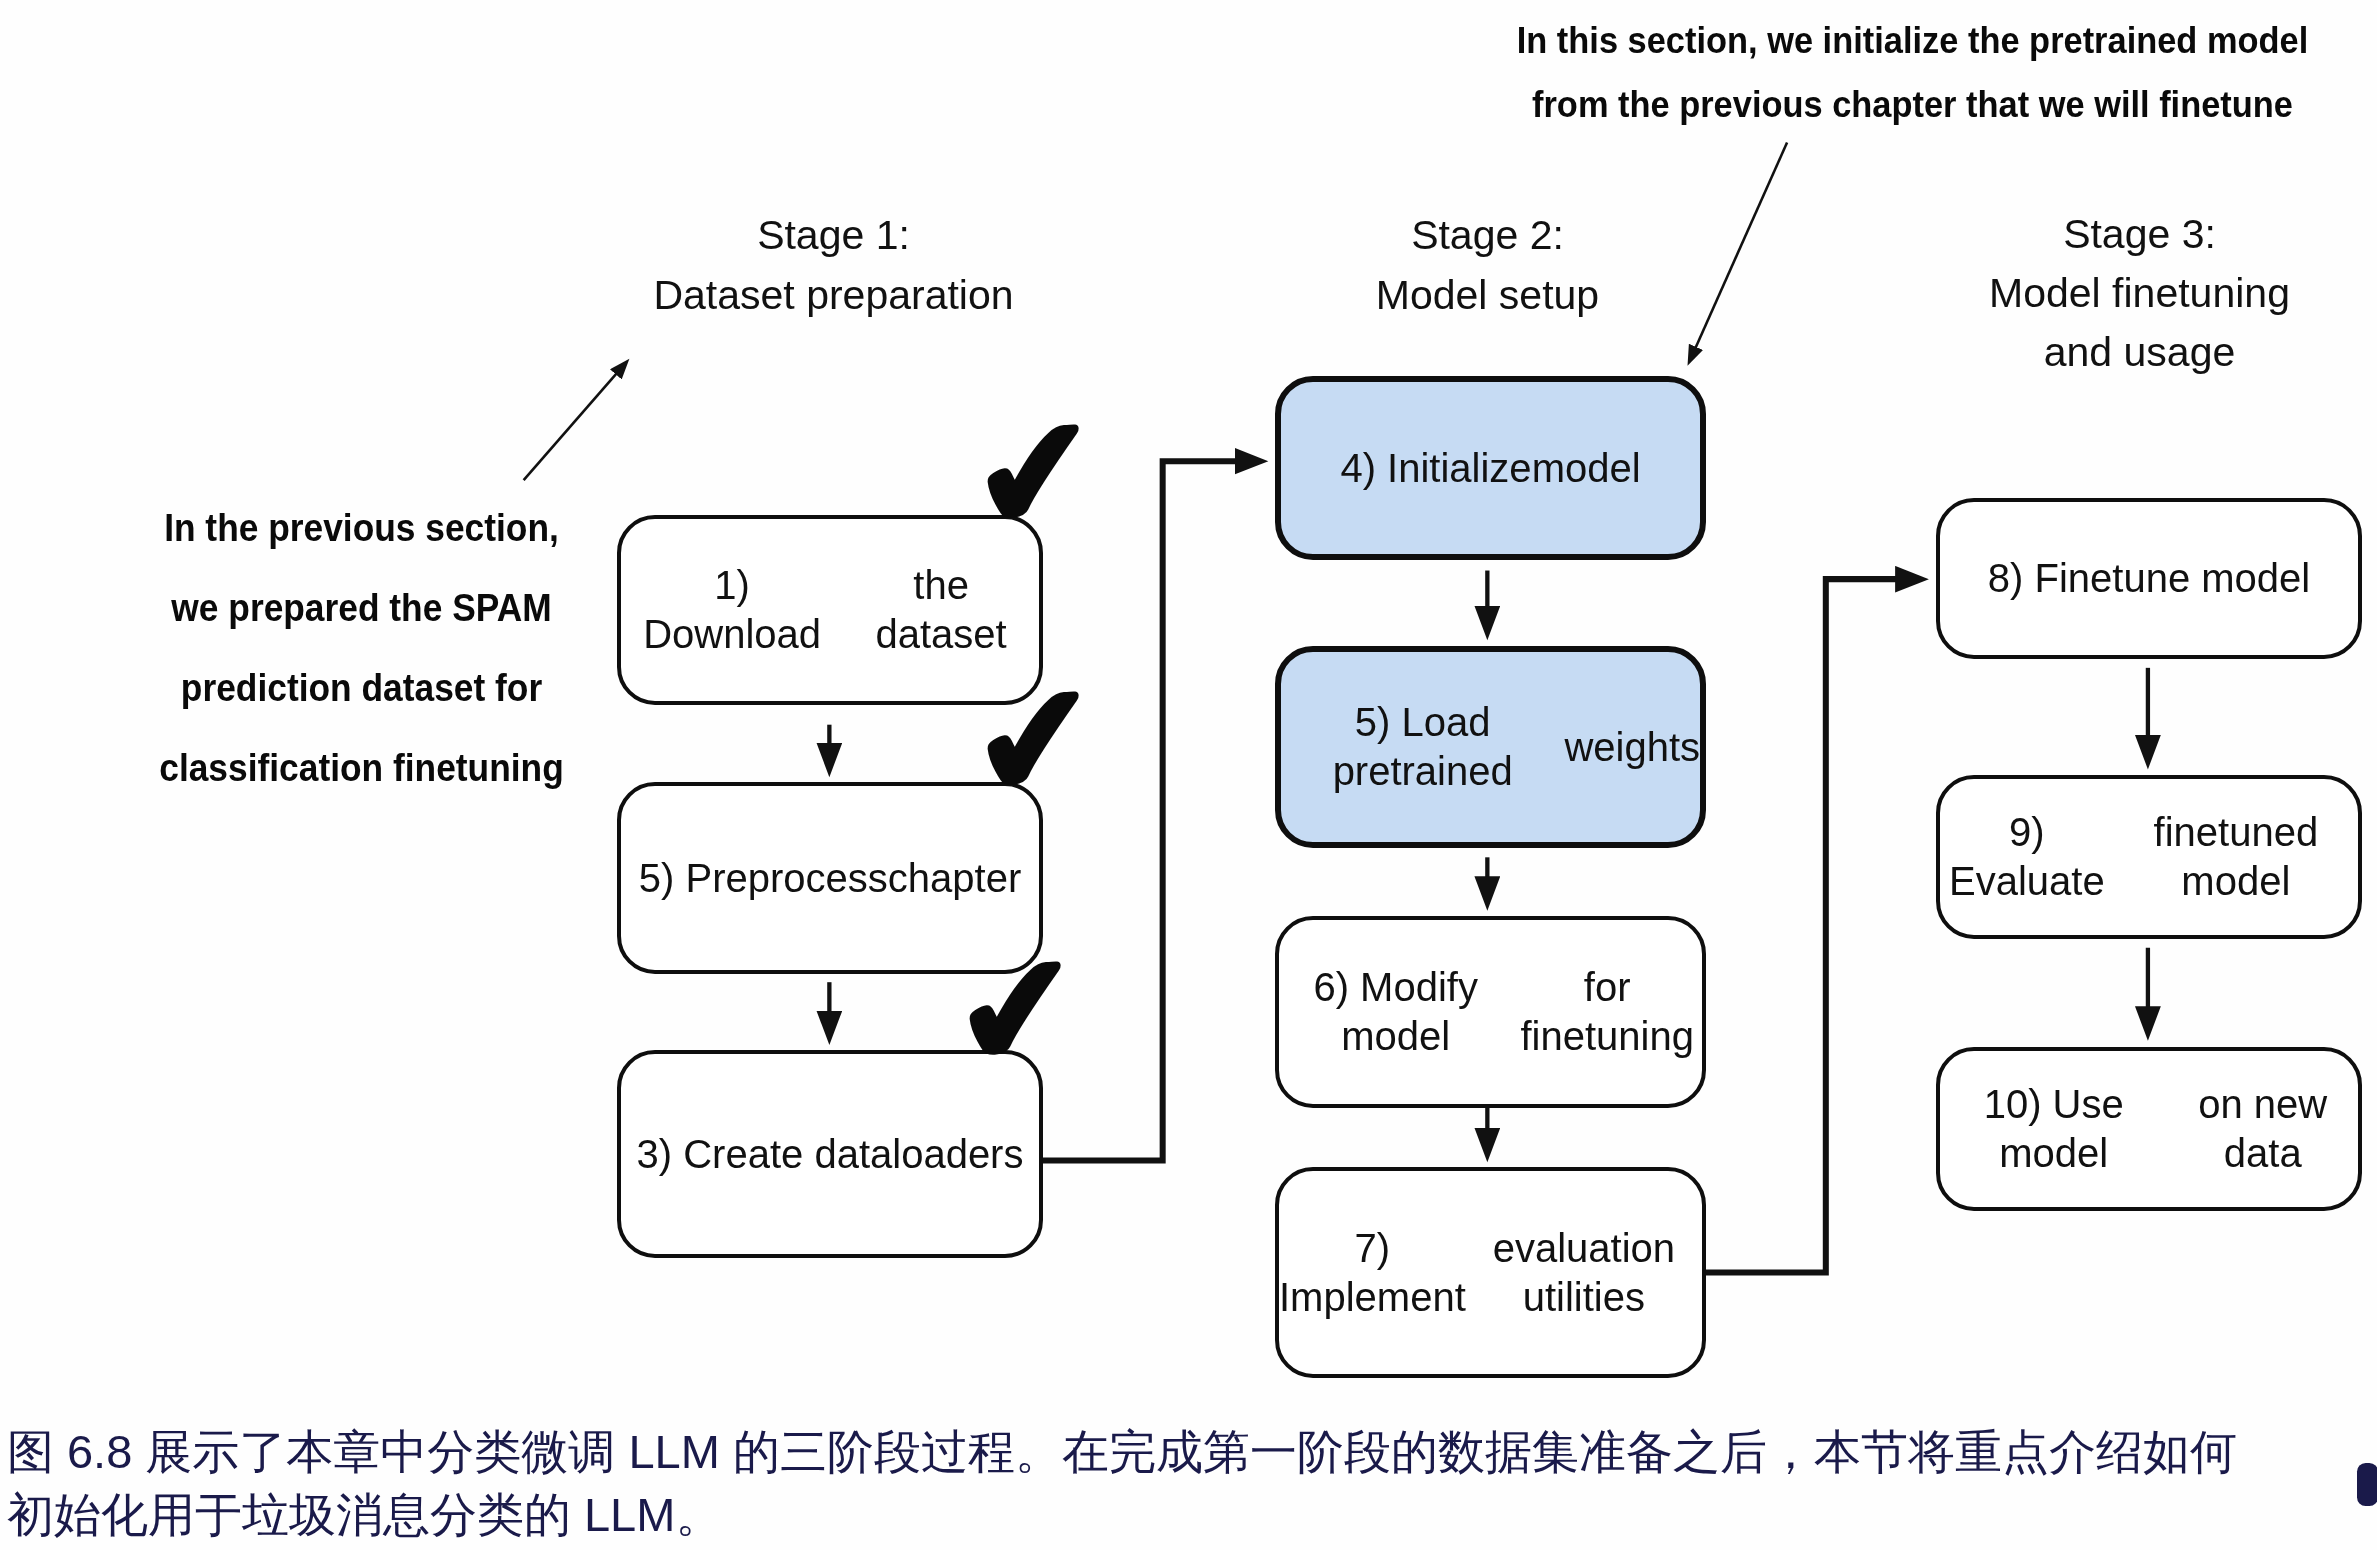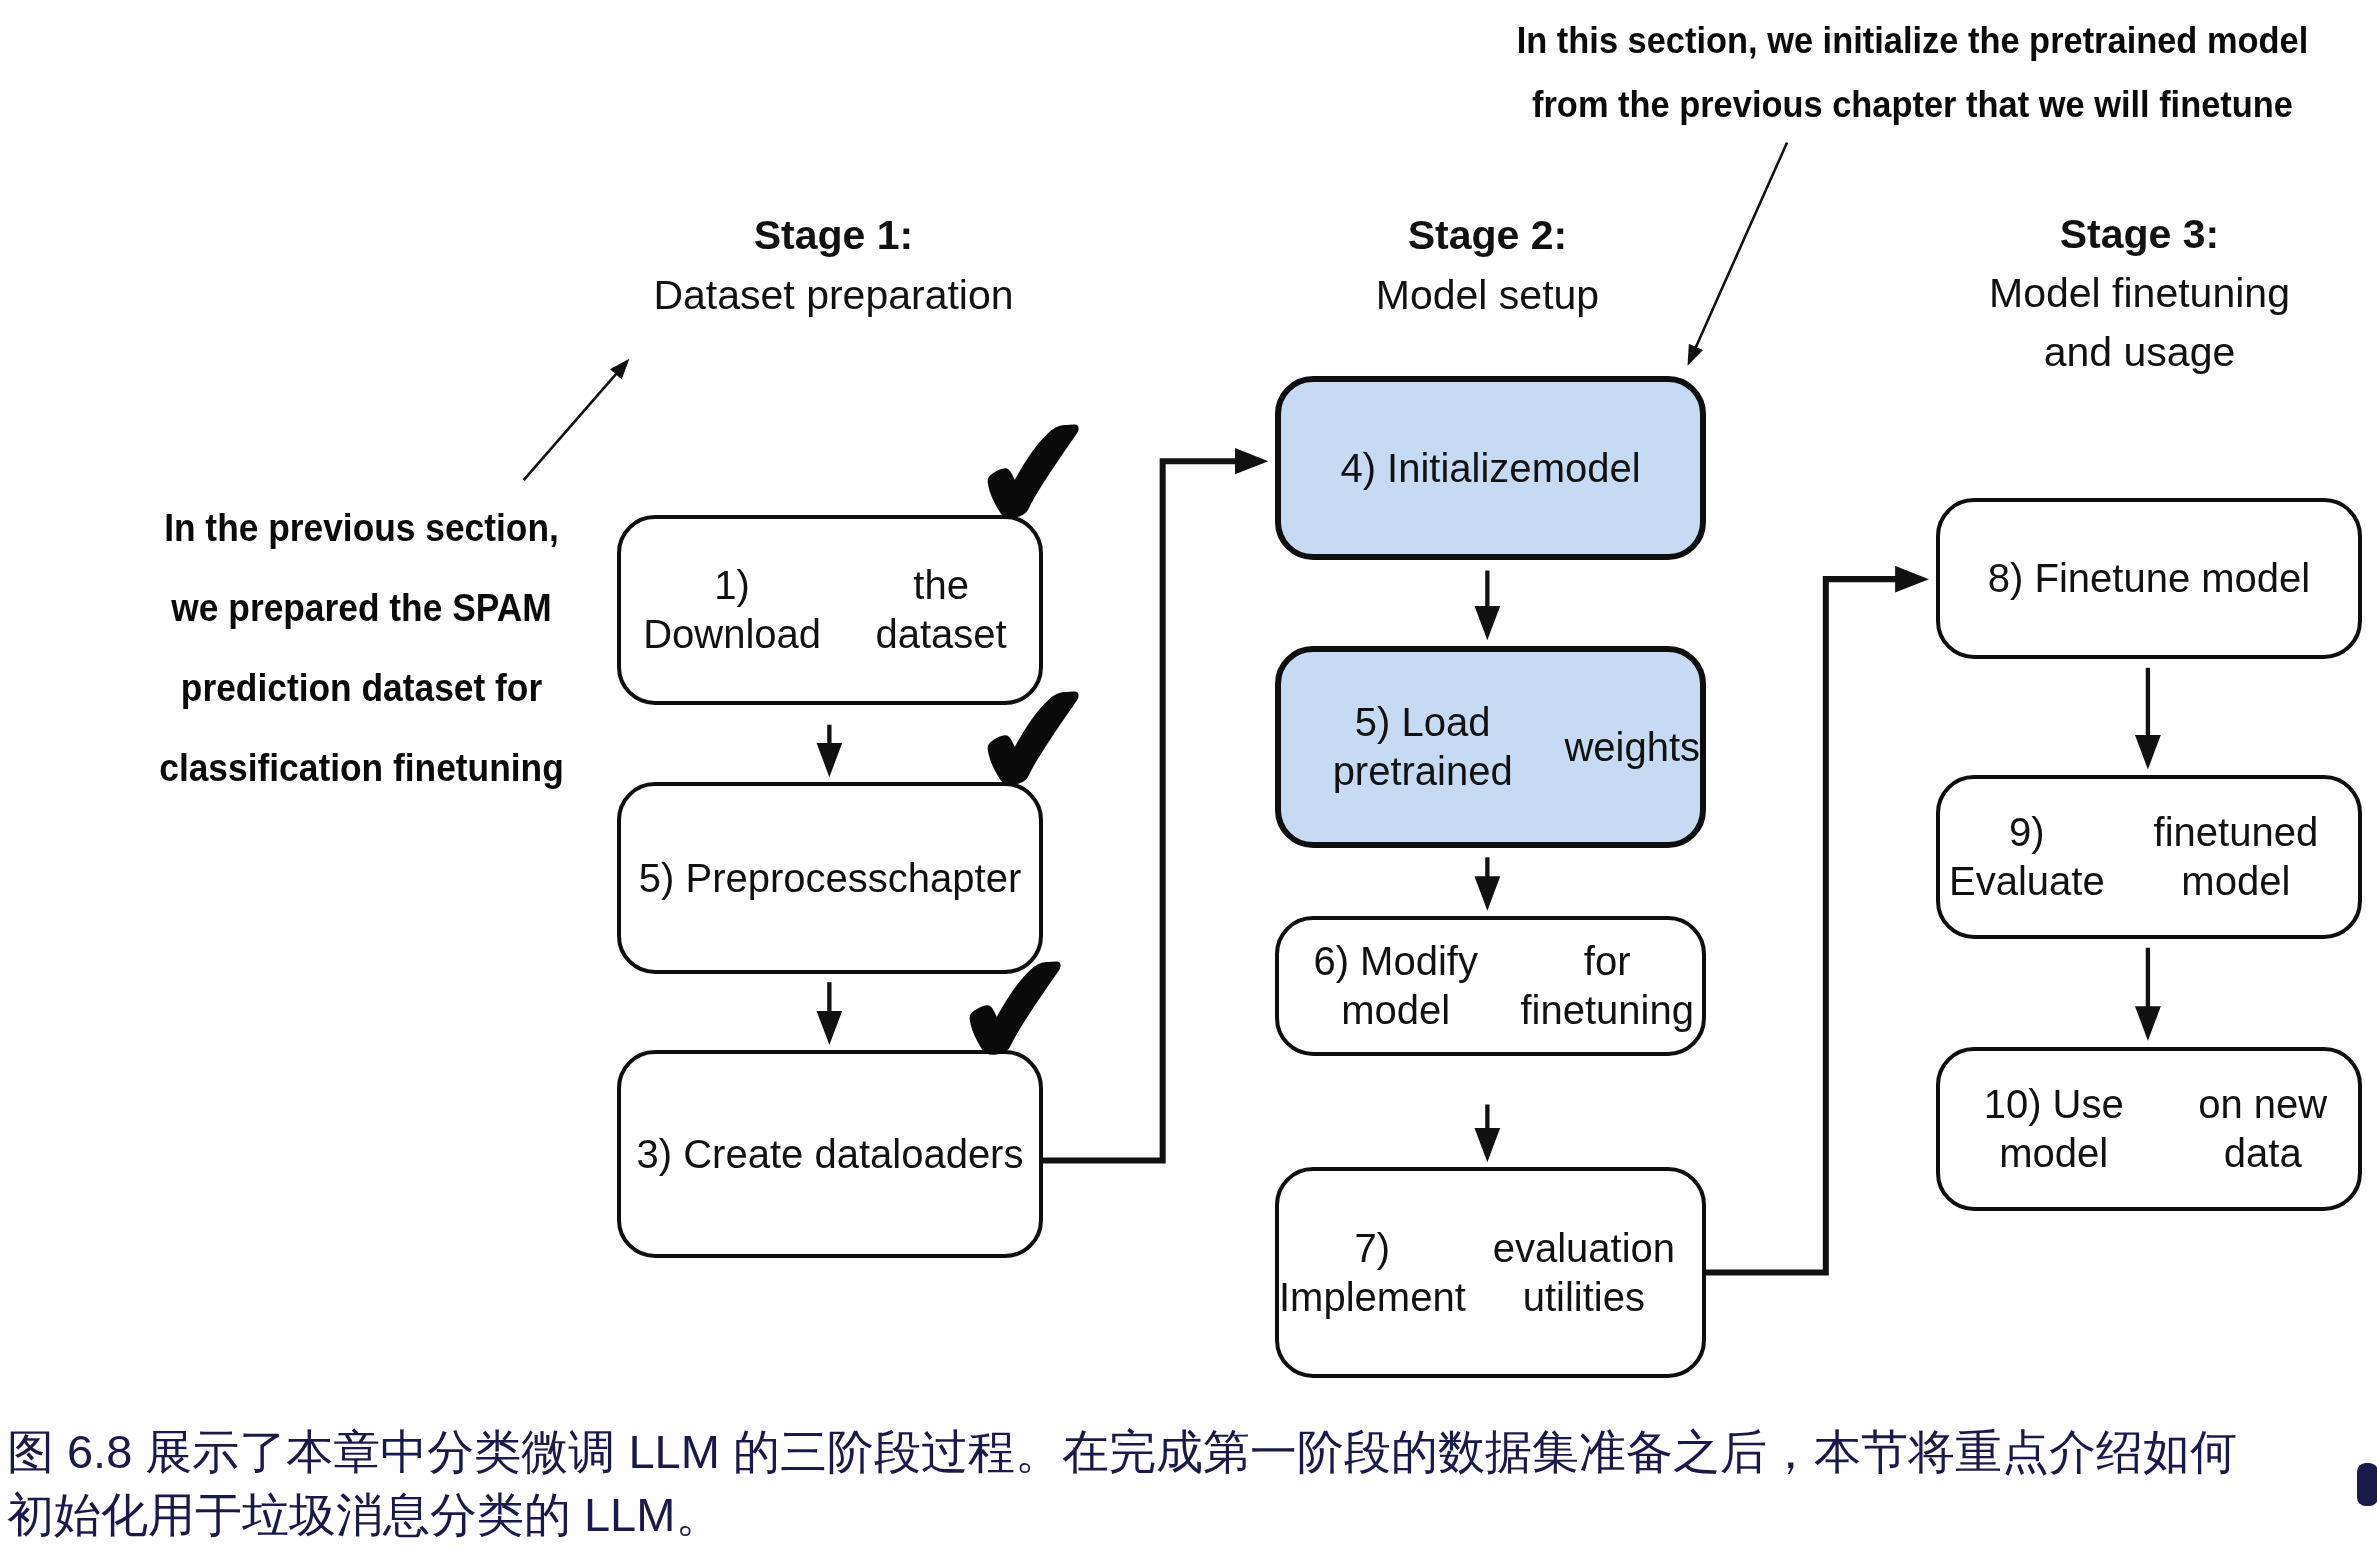--- a/index.html
+++ b/index.html
@@ -7,21 +7,21 @@
           font-family:"Liberation Sans",sans-serif;color:#111;}
   .overlay{position:absolute;left:0;top:0;width:2377px;height:1551px;z-index:1;}
 
   .box{position:absolute;box-sizing:border-box;background:#fff;border:4.3px solid #0e0e0e;
        border-radius:38px;display:flex;flex-direction:row;align-items:center;justify-content:center;
        font-size:40px;line-height:49px;text-align:center;z-index:2;}
   .box.hl{background:var(--highlight-fill,#c6dbf3);border-width:6.9px;}
 
   .stage-header{position:absolute;text-align:center;font-size:41px;line-height:60px;z-index:2;}
   .stage-header.tight{line-height:59px;}
-  .stage-header .t{font-weight:bold;}
+  .stage-header .t{font-weight:normal;}
 
   .annot{position:absolute;font-weight:bold;text-align:center;color:#0a0a0a;
          font-size:37px;line-height:64px;transform:scaleX(.93);z-index:2;}
   .annot.left-note{font-size:38px;line-height:80px;}
 
   .check{position:absolute;font-size:151px;line-height:1;font-weight:bold;color:#0a0a0a;
          transform:rotate(-6deg);z-index:3;}
 
   .caption{position:absolute;left:6.9px;top:1420px;width:2365px;font-size:47px;line-height:63px;
            color:var(--caption-text,#1a1a4a);z-index:2;}
@@ -99,21 +99,21 @@
   </div>
 
   <div class="box hl" style="left:1275px;top:376px;width:431px;height:184px;">
     <span>4) Initialize</span>
     <span>model</span>
   </div>
   <div class="box hl" style="left:1275px;top:646px;width:431px;height:202px;">
     <span>5) Load pretrained</span>
     <span>weights</span>
   </div>
-  <div class="box" style="left:1275px;top:916px;width:431px;height:140px;">
+  <div class="box" style="left:1275px;top:916px;width:431px;height:192px;">
     <span>6) Modify model</span>
     <span>for finetuning</span>
   </div>
   <div class="box" style="left:1275px;top:1167px;width:431px;height:211px;">
     <span>7) Implement</span>
     <span>evaluation utilities</span>
   </div>
 
   <div class="box" style="left:1936px;top:498px;width:426px;height:161px;">
     <span>8) Finetune model</span>

